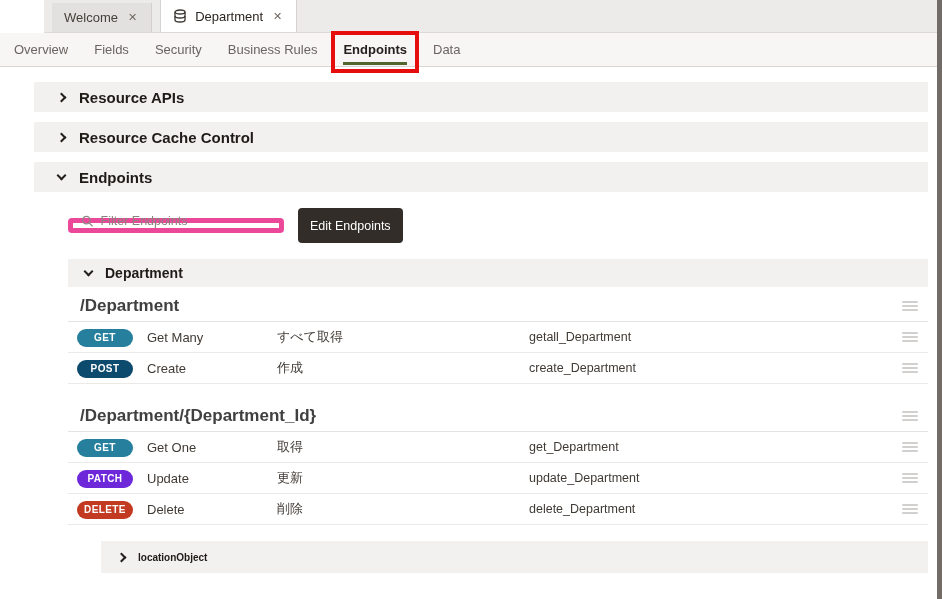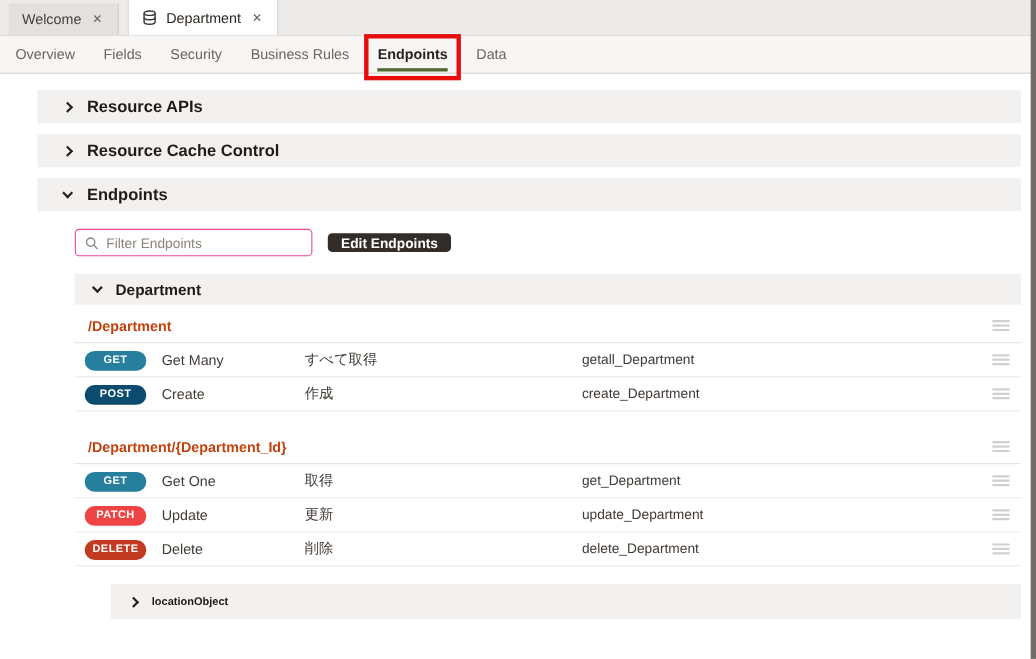--- a/index.html
+++ b/index.html
@@ -1,21 +1,21 @@
 <!DOCTYPE html>
 <html><head>
 <meta charset="utf-8">
 <style>
   * { margin:0; padding:0; box-sizing:border-box; }
   html,body { background:#fff; }
   body { font-family:"Liberation Sans", sans-serif; color:#2b2622; }
   .app { position:relative; width:942px; height:599px; background:#fff; overflow:hidden; }
 
   
-  .tabbar { display:flex; align-items:flex-end; height:33px; background:#edebe9; border-bottom:1px solid #dcd9d6; }
+  .tabbar { display:flex; align-items:flex-end; height:33px; background:#edebe9; border-bottom:1px solid #dcd9d6;margin-left:44px; }
   .tab { display:flex; align-items:center; gap:8px; height:33px; padding:0 12px; font-size:13px; color:#46403b; cursor:pointer; }
   .tab.inactive { background:#e3e1df; border-right:1px solid #d2cfcc; margin-left:8px; height:29px; }
   .tab.active { background:#ffffff; border:1px solid #d5d2cf; border-bottom:none; height:33px; margin-left:8px; font-weight:400; color:#2b2622; }
   .tab-close { font-size:11px; color:#6f6963; padding:1px 2px; cursor:pointer; }
   .db-icon svg { display:block; }
 
   
   .subnav { display:flex; align-items:center; height:34px; background:#f7f6f4; border-bottom:1px solid #d9d6d3; padding-left:14px; gap:26px; }
   .nav-item { position:relative; font-size:13px; color:#6b6460; cursor:pointer; white-space:nowrap; }
   .nav-item.active { color:#25211d; font-weight:600; }
@@ -25,38 +25,38 @@
   
   .content { padding:15px 14px 0 10px;margin-left:24px; }
   .section-header { display:flex; align-items:center; gap:14px; height:30px; background:#f2f1ef; padding-left:24px; cursor:pointer; margin-bottom:10px; }
   .section-header .title { font-size:15px; font-weight:bold; color:#1f1b17; }
   .chev { display:inline-block; width:7px; height:7px; border-right:2px solid #24201c; border-bottom:2px solid #24201c; }
   .chev.right { transform:rotate(-45deg); }
   .chev.down  { transform:rotate(45deg); margin-top:-3px; }
 
   
   .toolbar { display:flex; align-items:center; gap:14px; margin:16px 0 16px 34px; }
-  .filter-box { display:flex; align-items:center; gap:7px; width:216px; height:25px; border:1px solid #ec4899; border-radius:4px; background:#fff; padding:0 8px; }
+  .filter-box { display:flex; align-items:flex-end; gap:7px; width:216px; height:15px; border:5px solid #ec4899; border-radius:4px; background:#fff; padding:0 8px; }
   .filter-box input { border:none; outline:none; width:100%; font-size:12.5px; font-family:"Liberation Sans",sans-serif; color:#2b2622; background:transparent; }
   .filter-box input::placeholder { color:#8a847e; }
-  .btn-dark { height:17px; padding:0 12px; background:#322d29; color:#fff; border:none; border-radius:4px; font-size:12.5px; font-weight:bold; font-family:"Liberation Sans",sans-serif; cursor:pointer; }
+  .btn-dark { height:35px; padding:0 12px; background:#322d29; color:#fff; border:none; border-radius:4px; font-size:12.5px; font-weight:normal; font-family:"Liberation Sans",sans-serif; cursor:pointer; }
 
   
   .obj-panel { margin-left:34px; }
   .obj-header { display:flex; align-items:center; gap:13px; height:28px; background:#f2f1ef; padding-left:17px; cursor:pointer; }
   .obj-header .title { font-size:14px; font-weight:bold; color:#1f1b17; }
   .group { margin-top:4px; }
   .group.second { margin-top:17px; }
   .path-row { display:grid; grid-template-columns:1fr 24px; align-items:center; height:31px; padding:0 10px 0 12px; border-bottom:1px solid #e5e3e0; }
-  .path { font-size:13px; font-weight:bold; color:#c2410c; }
+  .path { font-size:17px; font-weight:bold; color:#404040; }
   .ep-row { display:grid; grid-template-columns:70px 130px 252px 1fr 24px; align-items:center; height:31px; padding:0 10px 0 9px; border-bottom:1px solid #eceae8; }
   .badge { display:inline-block; width:56px; text-align:center; padding:3px 0 4px; border-radius:10px; color:#fff; font-size:10px; font-weight:bold; letter-spacing:.4px; }
   .method-get    { background:#267f9c; }
   .method-post   { background:#0c4a6e; }
-  .method-patch  { background:#ef4444; }
+  .method-patch  { background:#6d28d9; }
   .method-delete { background:#c23a22; }
   .ep-name { font-size:13px; color:#403a35; }
   .ep-ja   { font-size:13px; color:#403a35; }
   .ep-id   { font-size:12.5px; color:#403a35; }
   .burger { width:16px; cursor:pointer; justify-self:end; }
   .burger span { display:block; height:2px; background:#d2d0ce; margin:2px 0; border-radius:1px; }
 
   
   .loc-panel { margin:16px 0 0 67px; }
   .loc-header { display:flex; align-items:center; gap:13px; height:32px; background:#f2f1ef; padding-left:17px; cursor:pointer; }

